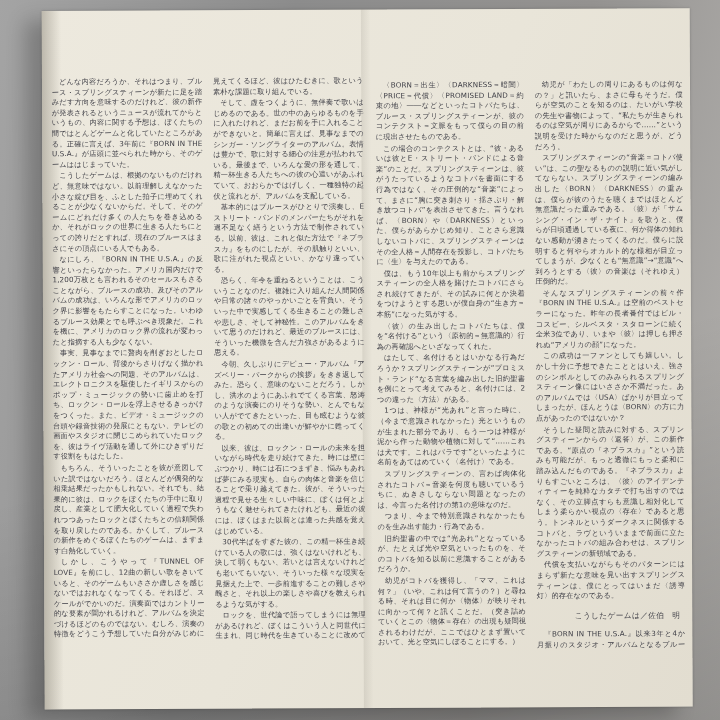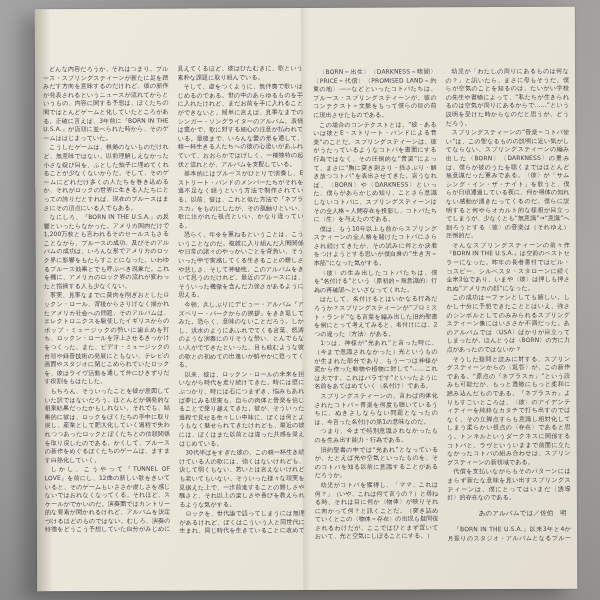--- a/index.html
+++ b/index.html
@@ -78,18 +78,18 @@
         <p>つまり、今まで特別意識されなかったものを生み出す能力・行為である。</p>
         <p>旧約聖書の中では“光あれ”となっているが、たとえば光や空気といったものを、そのコトバを知る以前に意識することがあるだろうか。</p>
         <p>幼児がコトバを獲得し、「ママ、これは何？」（いや、これは何て言うの？）と尋ねる時、それは目に何か〈物体〉が映りそれに向かって何？と訊くことだ。（突き詰めていくとこの〈物体＝存在〉の出現も疑問視されるわけだが、ここではひとまず置いておいて、光と空気にしぼることにする。）</p>
         <p>幼児が「わたしの周りにあるものは何なの？」と訊いたら、まさに母もそうだ。僕らが空気のことを知るのは、たいがい学校の先生や書物によって、“私たちが生きられるのは空気が周りにあるからで……”という説明を受けた時からなのだと思うが、どうだろう。</p>
         <p>スプリングスティーンの“音楽＝コトバ使い”は、この聖なるものの説明に近い気がしてならない。スプリングスティーンの編み出した〈BORN〉〈DARKNESS〉の重みは、僕らが彼のうたを聴くまではほとんど無意識だった重みである。〈彼〉が「サムシング・イン・ザ・ナイト」を歌うと、僕らが日頃通過している夜に、何か得体の知れない感動が湧きたってくるのだ。僕らに説明すると何やらオカルト的な様相が目立ってしまうが、少なくとも“無意識”→“意識”へ到ろうとする〈彼〉の音楽は（それゆえ）圧倒的だ。</p>
         <p>そんなスプリングスティーンの前々作『BORN IN THE U.S.A.』は空前のベストセラーになった。昨年の長者番付ではビル・コスビー、シルベスタ・スタローンに続く全米3位であり、いまや〈彼〉は押しも押されぬ“アメリカの顔”になった。</p>
         <p>この成功は一ファンとしても嬉しい。しかし十分に予想できたこととはいえ、強さのシンボルとしてのみみられるスプリングスティーン像にはいささか不満だった。あのアルバムでは〈USA〉ばかりが目立ってしまったが、ほんとうは〈BORN〉の方に力点があったのではないか？</p>
         <p>そうした疑問と読みに対する、スプリングスティーンからの〈返答〉が、この新作である。“原点の『ネブラスカ』”という読みも可能だが、もっと透徹にもっと柔和に踏み込んだものである。『ネブラスカ』よりもすごいところは、〈彼〉のアイデンティティーを純粋なカタチで打ち出すのではなく、その立脚点すらも意識し相対化してしまう柔らかい視点の〈存在〉であると思う。トンネルというダークネスに関係するコトバと、ラヴといういままで前面に立たなかったコトバの組み合わせは、スプリングスティーンの新領域である。</p>
         <p>代償を支払いながらもそのパターンにはまらず新たな意味を見い出すスプリングスティーンは、僕にとってはいまだ〈誘導灯〉的存在なのである。</p>
       </div>
-    <p class="sig">あのアルバムでは／佐伯　明</p>
+    <p class="sig">こうしたゲームは／佐伯　明</p>
     <div>
         <p>『BORN IN THE U.S.A.』以来3年と4か月振りのスタジオ・アルバムとなるブルース・スプリングスティーンの新作はカントリー／フォーク色の濃いものになるのではないかと予想していた。アメリカのロック・シーン全体がフォークに近づきつつある傾向がここ1～2年の間に顕著になり、フーターズやジョン・クーガー・メレンキャンプ、トム・ペティ＆ザ・ハートブレイカーズ、クラウデッド・ハウス、ブルース・ホーンズビー＆ザ・レインジなどの例を出</p>
       </div>
   </div>
 </div>
 
 </body></html>

